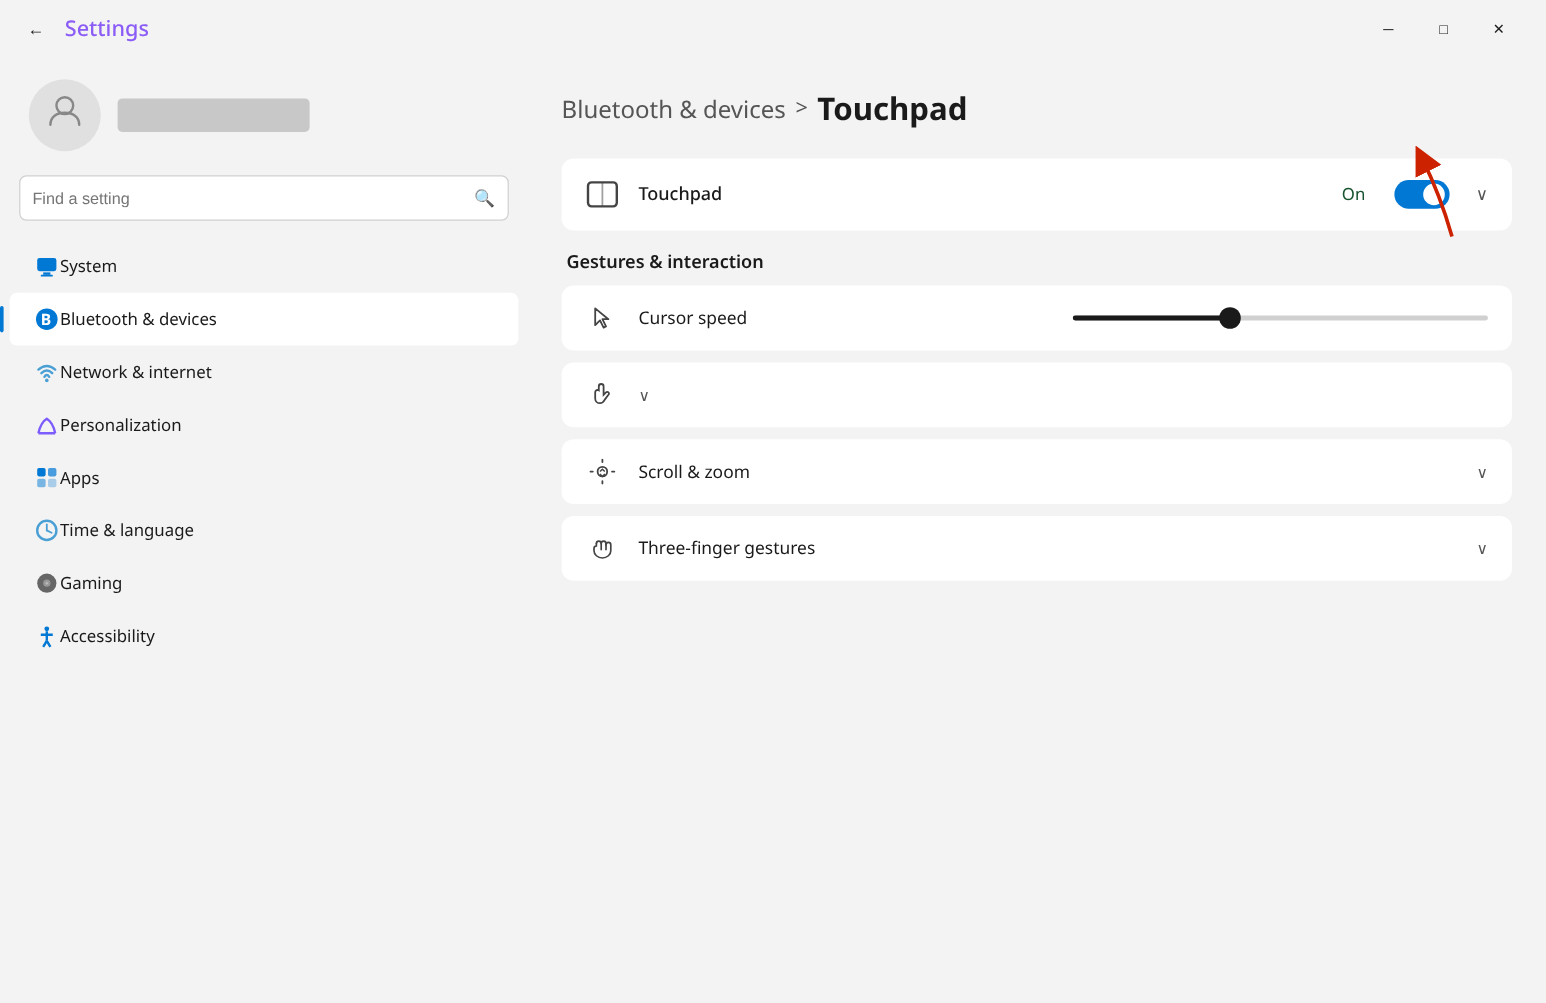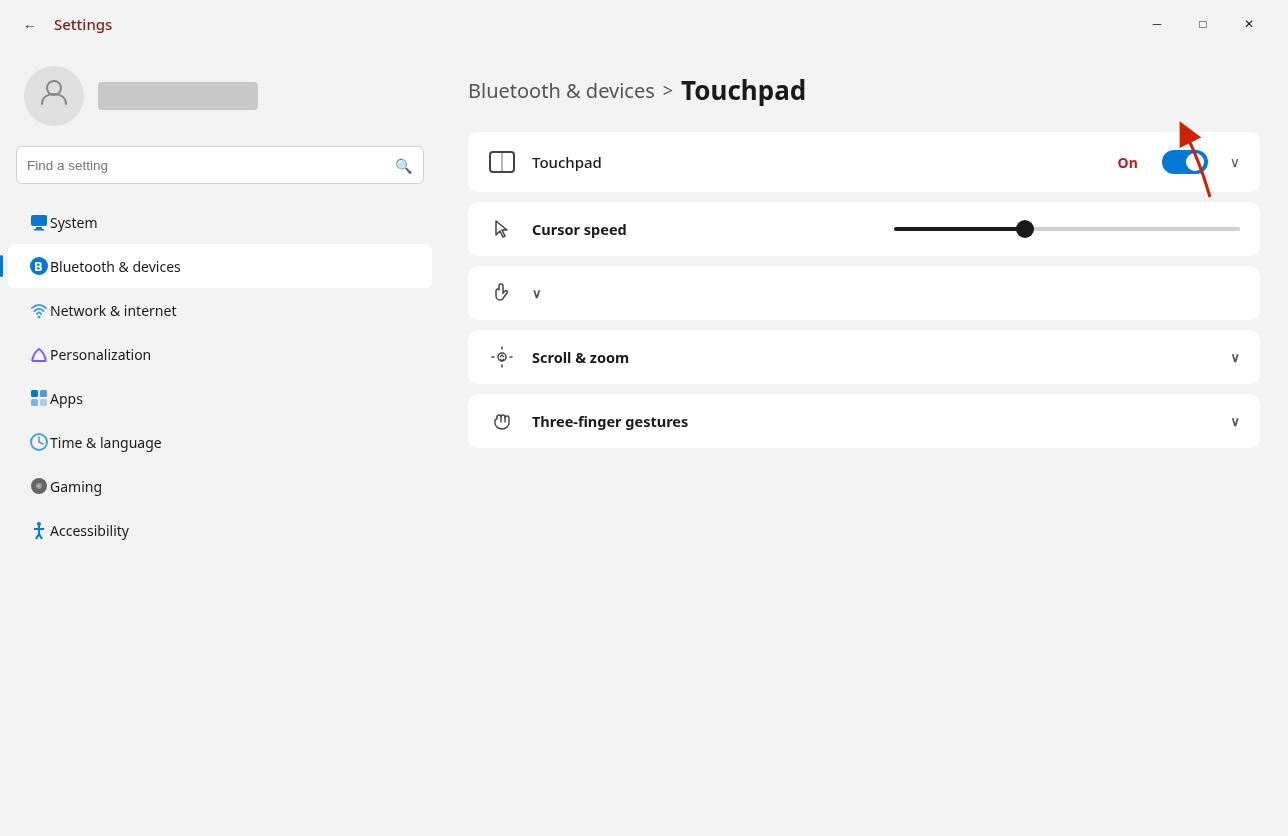--- a/index.html
+++ b/index.html
@@ -22,23 +22,23 @@
       padding: 0 16px;
       justify-content: space-between;
       flex-shrink: 0;
     }
     .titlebar-left {
       display: flex;
       align-items: center;
       gap: 10px;
     }
     .titlebar-title {
-      font-size: 15px;
+      font-size: 18px;
       font-weight: 500;
-      color: #7f1d1d;
+      color: #8b5cf6;
     }
     .titlebar-back {
       width: 28px; height: 28px;
       border-radius: 6px;
       border: none;
       background: transparent;
       cursor: pointer;
       display: flex; align-items: center; justify-content: center;
       font-size: 14px;
       color: #1a1a1a;
@@ -209,23 +209,22 @@
       display: flex; align-items: center; justify-content: center;
     }
     .touchpad-label {
       font-size: 15px;
       font-weight: 500;
       flex: 1;
       color: #1a1a1a;
     }
     .toggle-label {
       font-size: 14px;
-      color: #b91c1c;
+      color: #14532d;
       margin-right: 8px;
-      font-weight: bold;
     }
     .toggle-switch {
       width: 46px; height: 24px;
       background: #0078d4;
       border-radius: 12px;
       position: relative;
       cursor: pointer;
       display: inline-block;
     }
     .toggle-knob {
@@ -252,21 +251,20 @@
       color: #1a1a1a;
       margin: 16px 0 10px 4px;
     }
 
     
     .settings-group {
       background: white;
       border-radius: 10px;
       overflow: hidden;
       margin-bottom: 10px;
-      font-weight: bold;
     }
     .setting-row {
       display: flex;
       align-items: center;
       gap: 16px;
       padding: 16px 20px;
       border-bottom: 1px solid #f0f0f0;
       cursor: pointer;
     }
     .setting-row:last-child { border-bottom: none; }
@@ -479,20 +477,21 @@
       <svg style="position:absolute; right: 20px; top: -20px; width: 120px; height: 90px; pointer-events: none;" viewBox="0 0 120 90">
         <defs>
           <marker id="arrowhead" markerWidth="8" markerHeight="8" refX="4" refY="4" orient="auto">
             <polygon points="0 0, 8 4, 0 8" fill="#cc2200"></polygon>
           </marker>
         </defs>
         <path d="M 90 85 Q 80 50 65 20" stroke="#cc2200" stroke-width="3" fill="none" marker-end="url(#arrowhead)"></path>
       </svg>
     </div>
 
+    <div class="section-header">Gestures &amp; interaction</div>
 
     <div class="settings-group">
       <div class="setting-row">
         <div class="setting-row-icon">
           <svg width="22" height="22" viewBox="0 0 22 22" fill="none">
             <path d="M5 3 L5 17 L9 13 L12 19 L14 18 L11 12 L16 12 Z" stroke="#444" stroke-width="1.5" fill="none" stroke-linejoin="round"></path>
           </svg>
         </div>
         <span class="setting-row-label">Cursor speed</span>
         <div class="slider-container">

